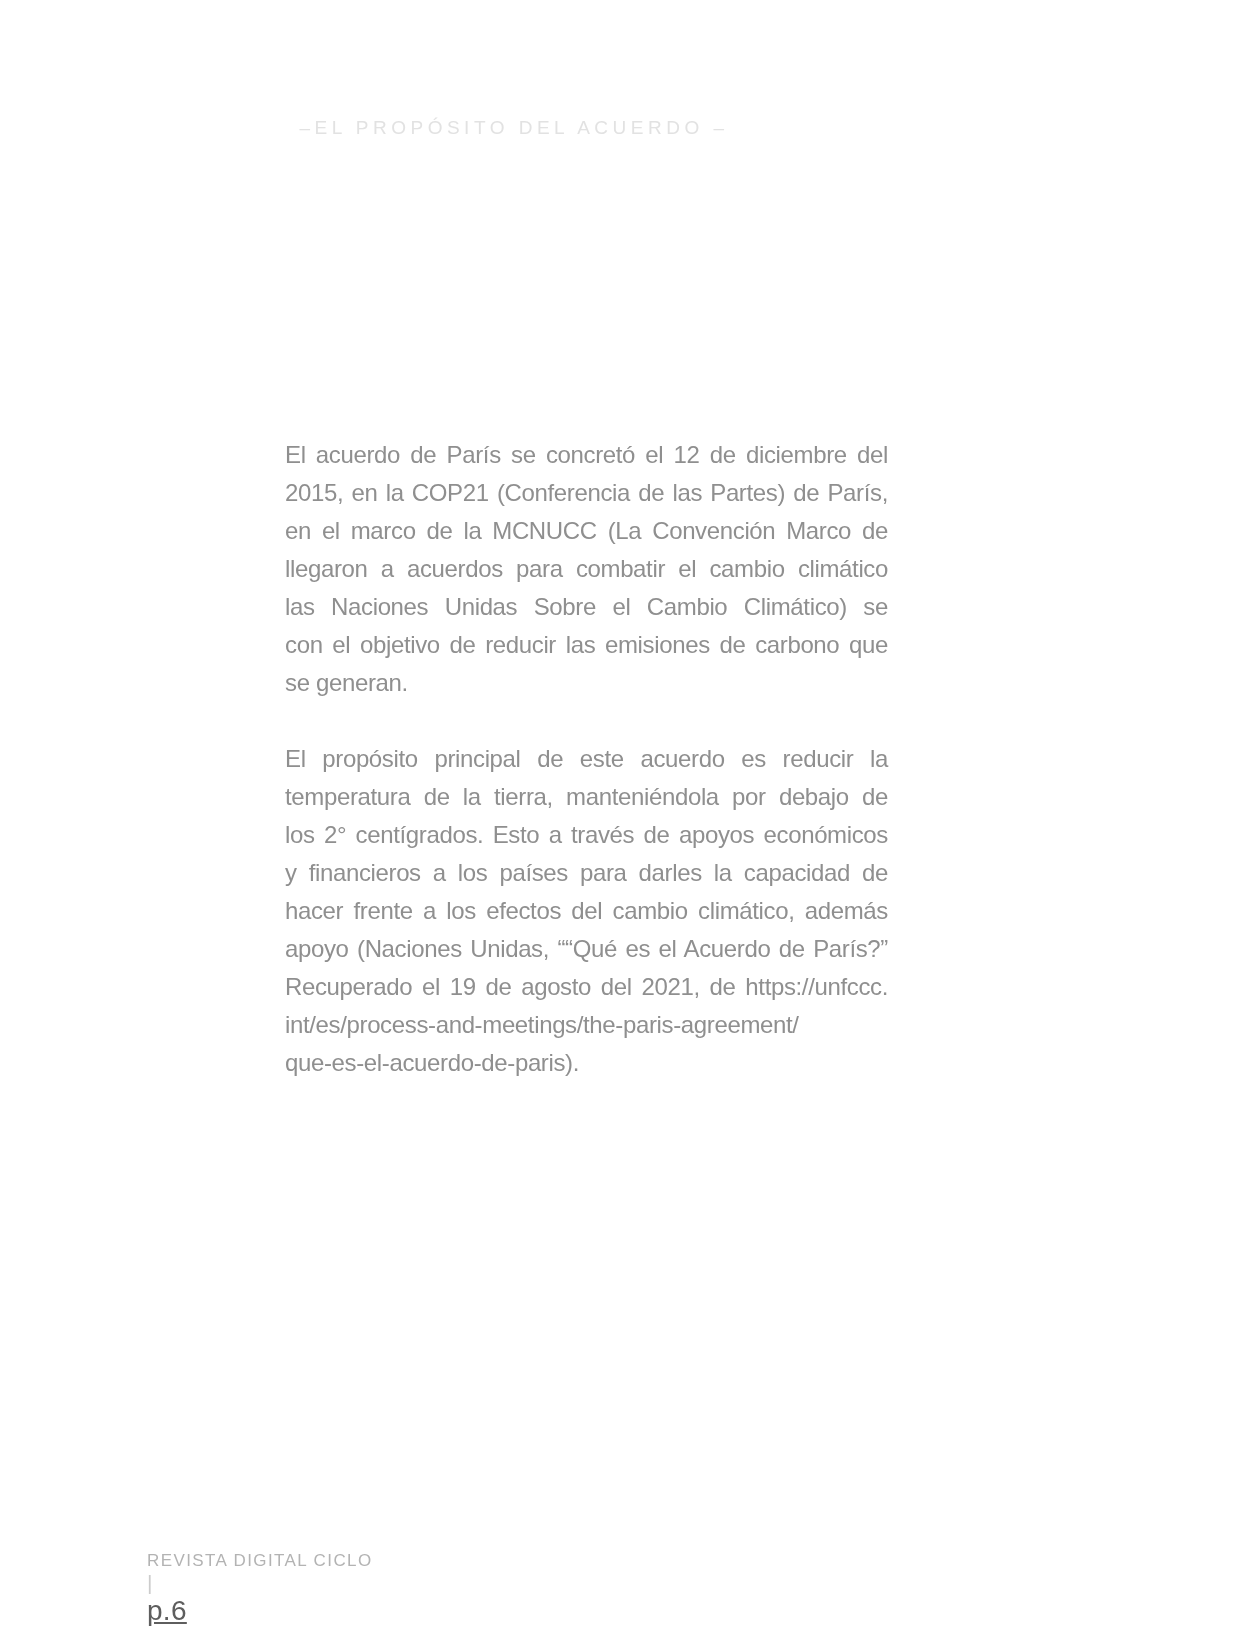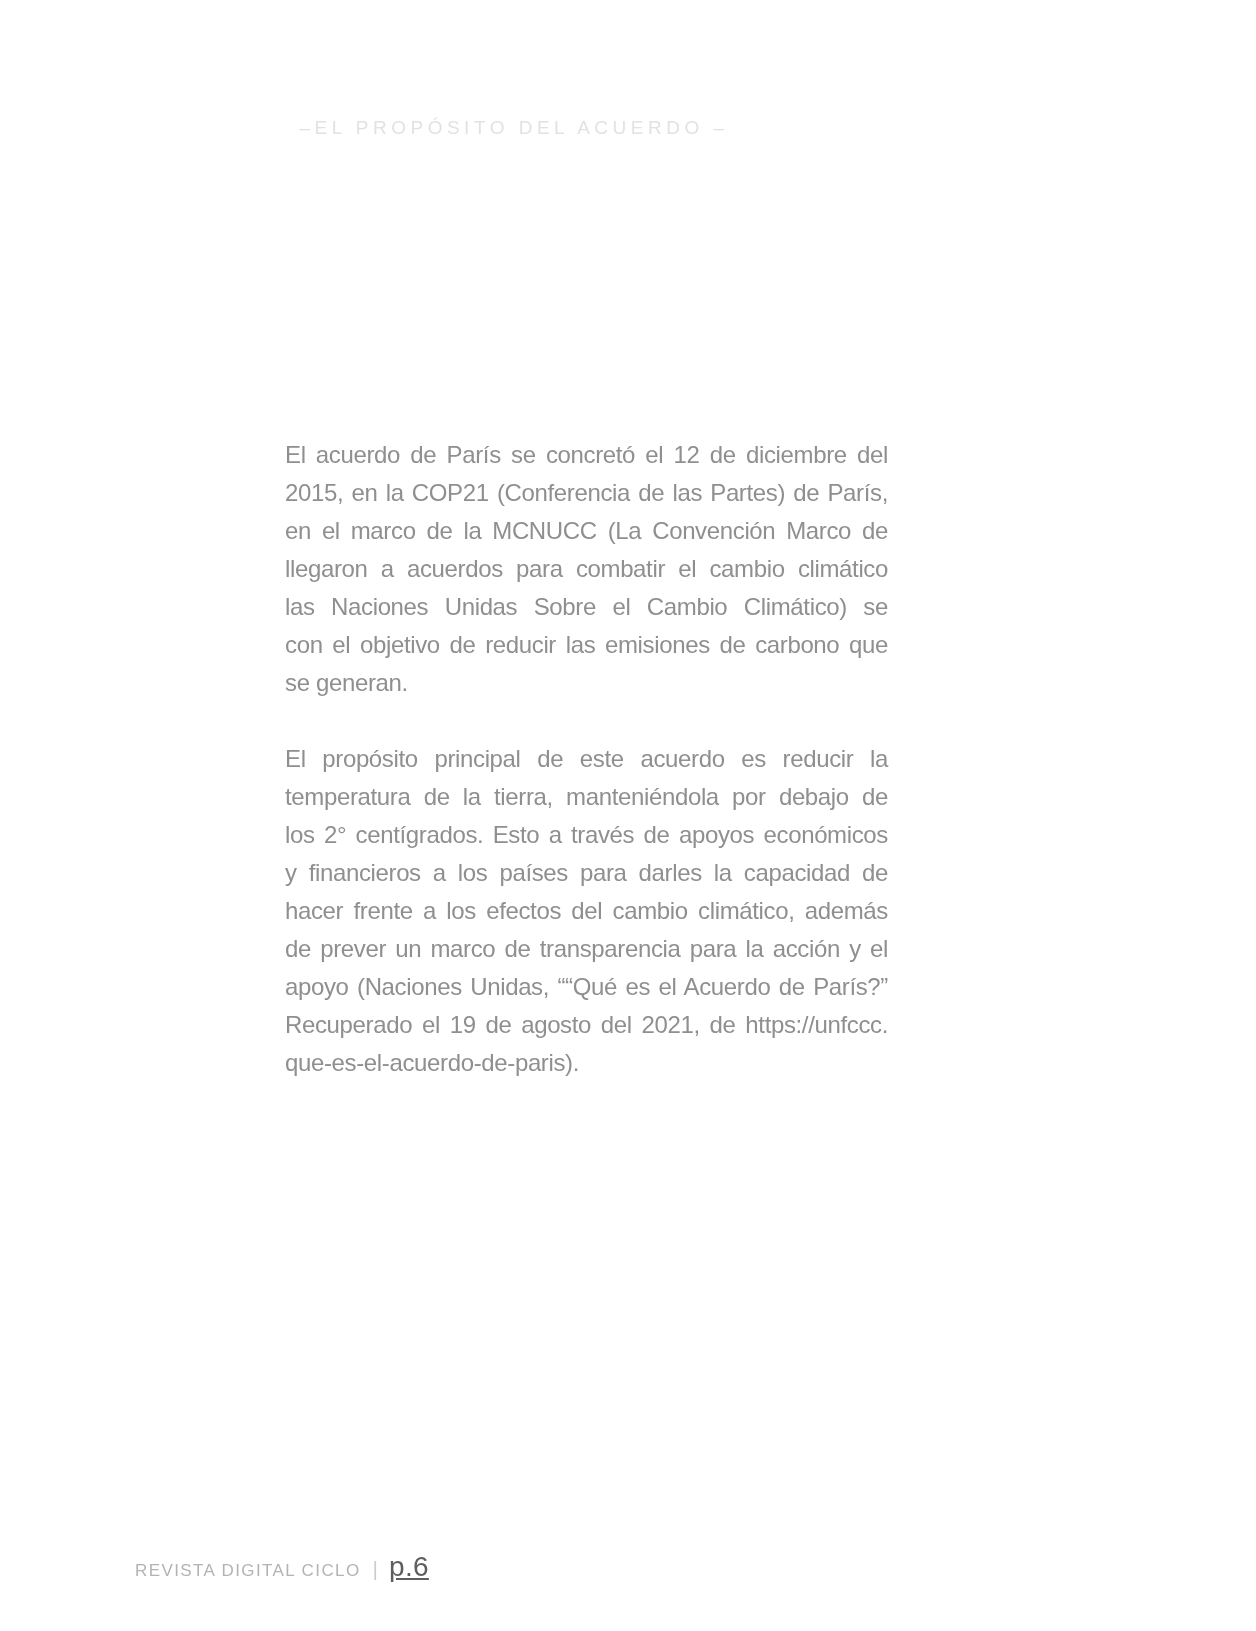--- a/index.html
+++ b/index.html
@@ -37,20 +37,21 @@
     text-align-last:justify;
   }
   .para .line.last{
     text-align:left;
     text-align-last:left;
   }
   .page-footer{
     position:absolute;left:135px;top:1551px;
     display:flex;align-items:baseline;
     white-space:nowrap;
+    flex-direction:column;
   }
   .footer-label{
     font-size:17px;
     letter-spacing:1.4px;
     color:var(--footer-label);
   }
   .footer-sep{
     font-size:21px;
     font-weight:300;
     color:var(--footer-separator);
@@ -79,23 +80,23 @@
       <div class="line">las Naciones Unidas Sobre el Cambio Climático) se</div>
       <div class="line">con el objetivo de reducir las emisiones de carbono que</div>
       <div class="line last">se generan.</div>
     </div>
     <div class="para">
       <div class="line">El propósito principal de este acuerdo es reducir la</div>
       <div class="line">temperatura de la tierra, manteniéndola por debajo de</div>
       <div class="line">los 2° centígrados. Esto a través de apoyos económicos</div>
       <div class="line">y financieros a los países para darles la capacidad de</div>
       <div class="line">hacer frente  a los efectos del cambio climático, además</div>
-      <div class="line">de prever un marco de transparencia para la acción y el</div>
       <div class="line">apoyo (Naciones Unidas, ““Qué es el Acuerdo de París?”</div>
       <div class="line">Recuperado el 19 de agosto del 2021, de https://unfccc.</div>
+      <div class="line">int/es/process-and-meetings/the-paris-agreement/</div>
       <div class="line last">que-es-el-acuerdo-de-paris).</div>
     </div>
   </div>
 
 <div class="page-footer">
   <span class="footer-label">REVISTA DIGITAL CICLO</span>
   <span class="footer-sep">|</span>
   <span class="footer-page">p.6</span>
 </div>
 

